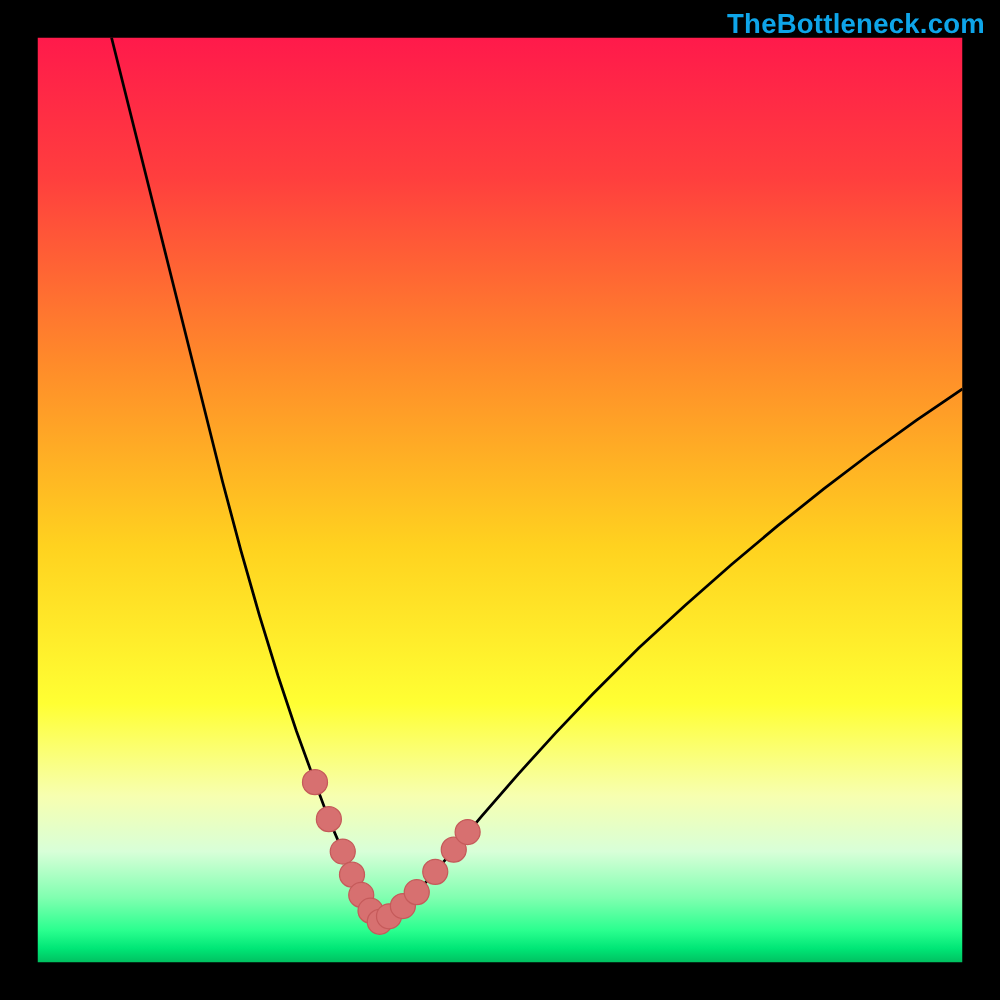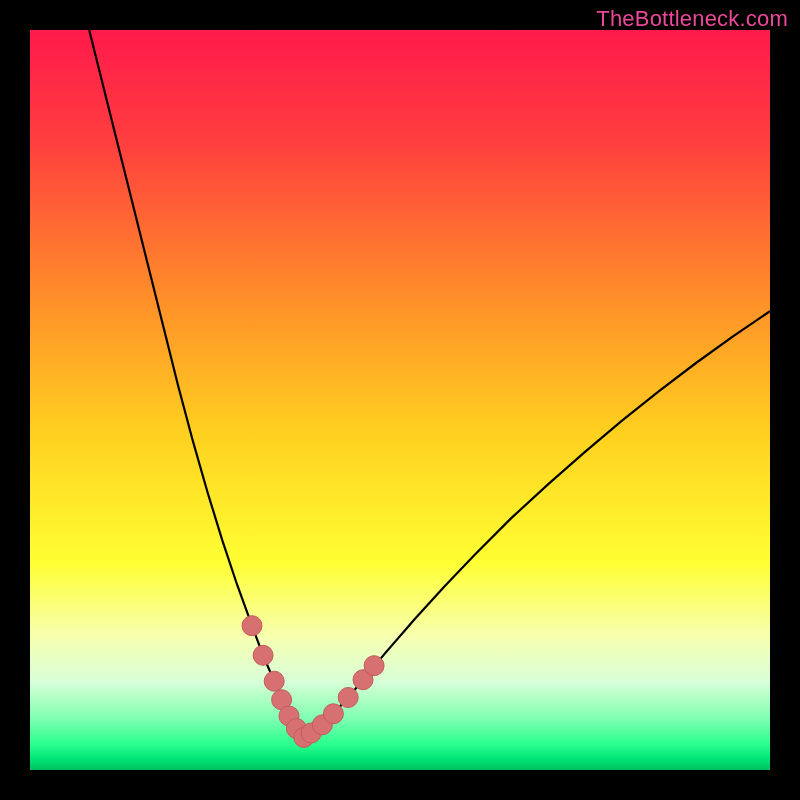--- a/index.html
+++ b/index.html
@@ -23,23 +23,23 @@
     position: absolute;
     top: 30px;
     left: 30px;
     width: 740px;
     height: 740px;
   }
   .watermark {
     position: absolute;
     top: 6px;
     right: 12px;
-    color: #ec4899;
+    color: #0ea5e9;
     font-size: 22px;
-    font-weight: 400;
+    font-weight: 700;
     letter-spacing: 0.2px;
   }
 </style>
 </head>
 <body>
 
 <div class="frame">
   <div class="watermark">TheBottleneck.com</div>
 
   <svg class="plot" viewBox="0 0 740 740" preserveAspectRatio="none">

